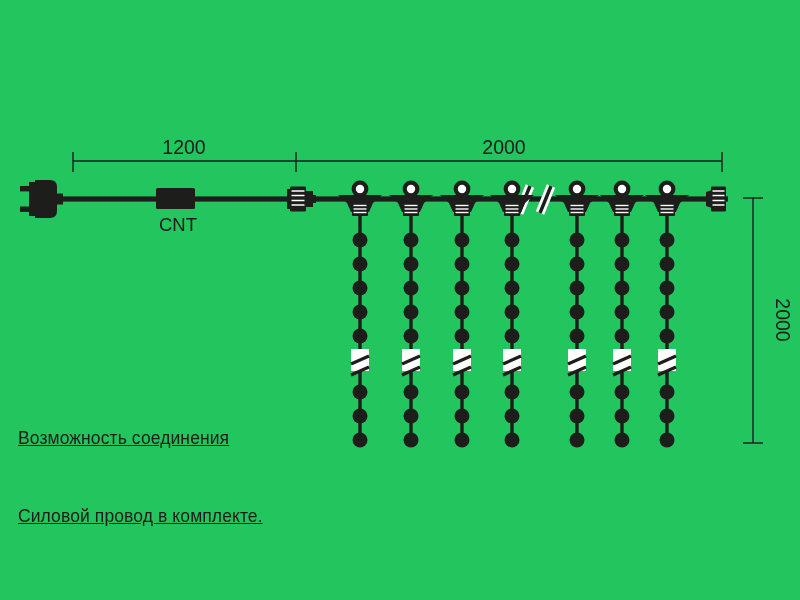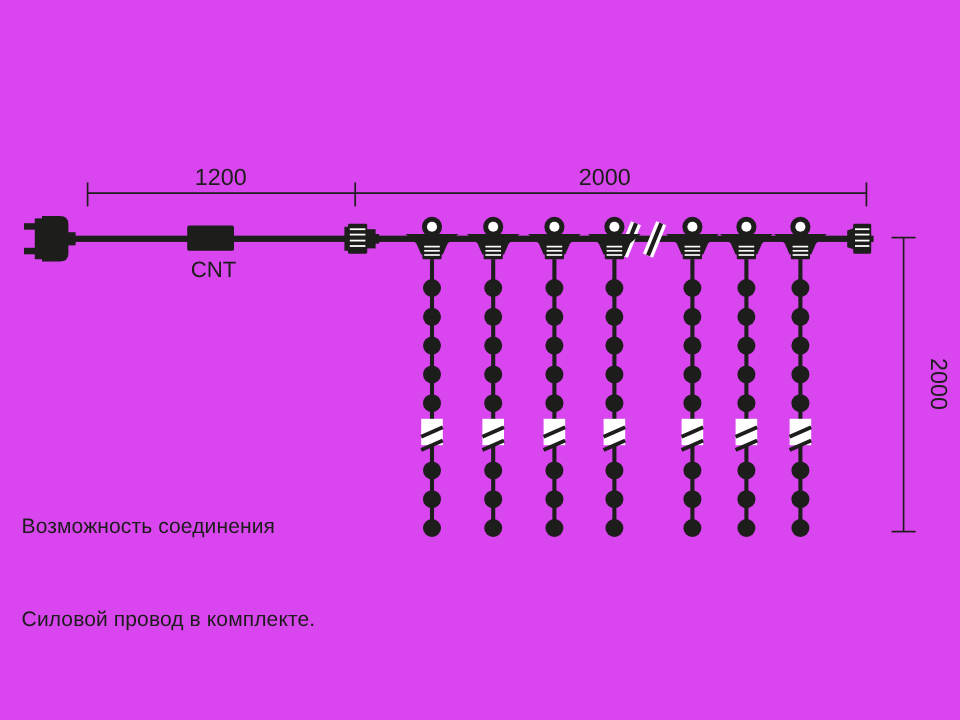--- a/index.html
+++ b/index.html
@@ -7,42 +7,42 @@
     padding: 0;
     background: #ffffff;
   }
   body {
     font-family: "Liberation Sans", sans-serif;
   }
   #stage {
     position: relative;
     width: 800px;
     height: 600px;
-    background: #d946ef;
+    background: #22c55e;
     overflow: hidden;
   }
   #diagram {
     position: absolute;
     left: 0;
     top: 0;
     width: 800px;
     height: 600px;
   }
   .note-block {
     position: absolute;
     left: 18px;
     top: 373px;
     width: 330px;
     color: #1d1d1b;
     font-size: 17.5px;
     line-height: 26px;
     letter-spacing: 0.1px;
     white-space: pre;
   }
-  .note-line { display: block; }
+  .note-line { display: block; text-decoration: underline; }
 </style>
 </head>
 <body>
 
 <div id="stage">
 
   <svg id="diagram" viewBox="0 0 800 600">
     <defs>
       <g id="beadGlyph">
         <circle cx="0" cy="0" r="7.6"></circle>

